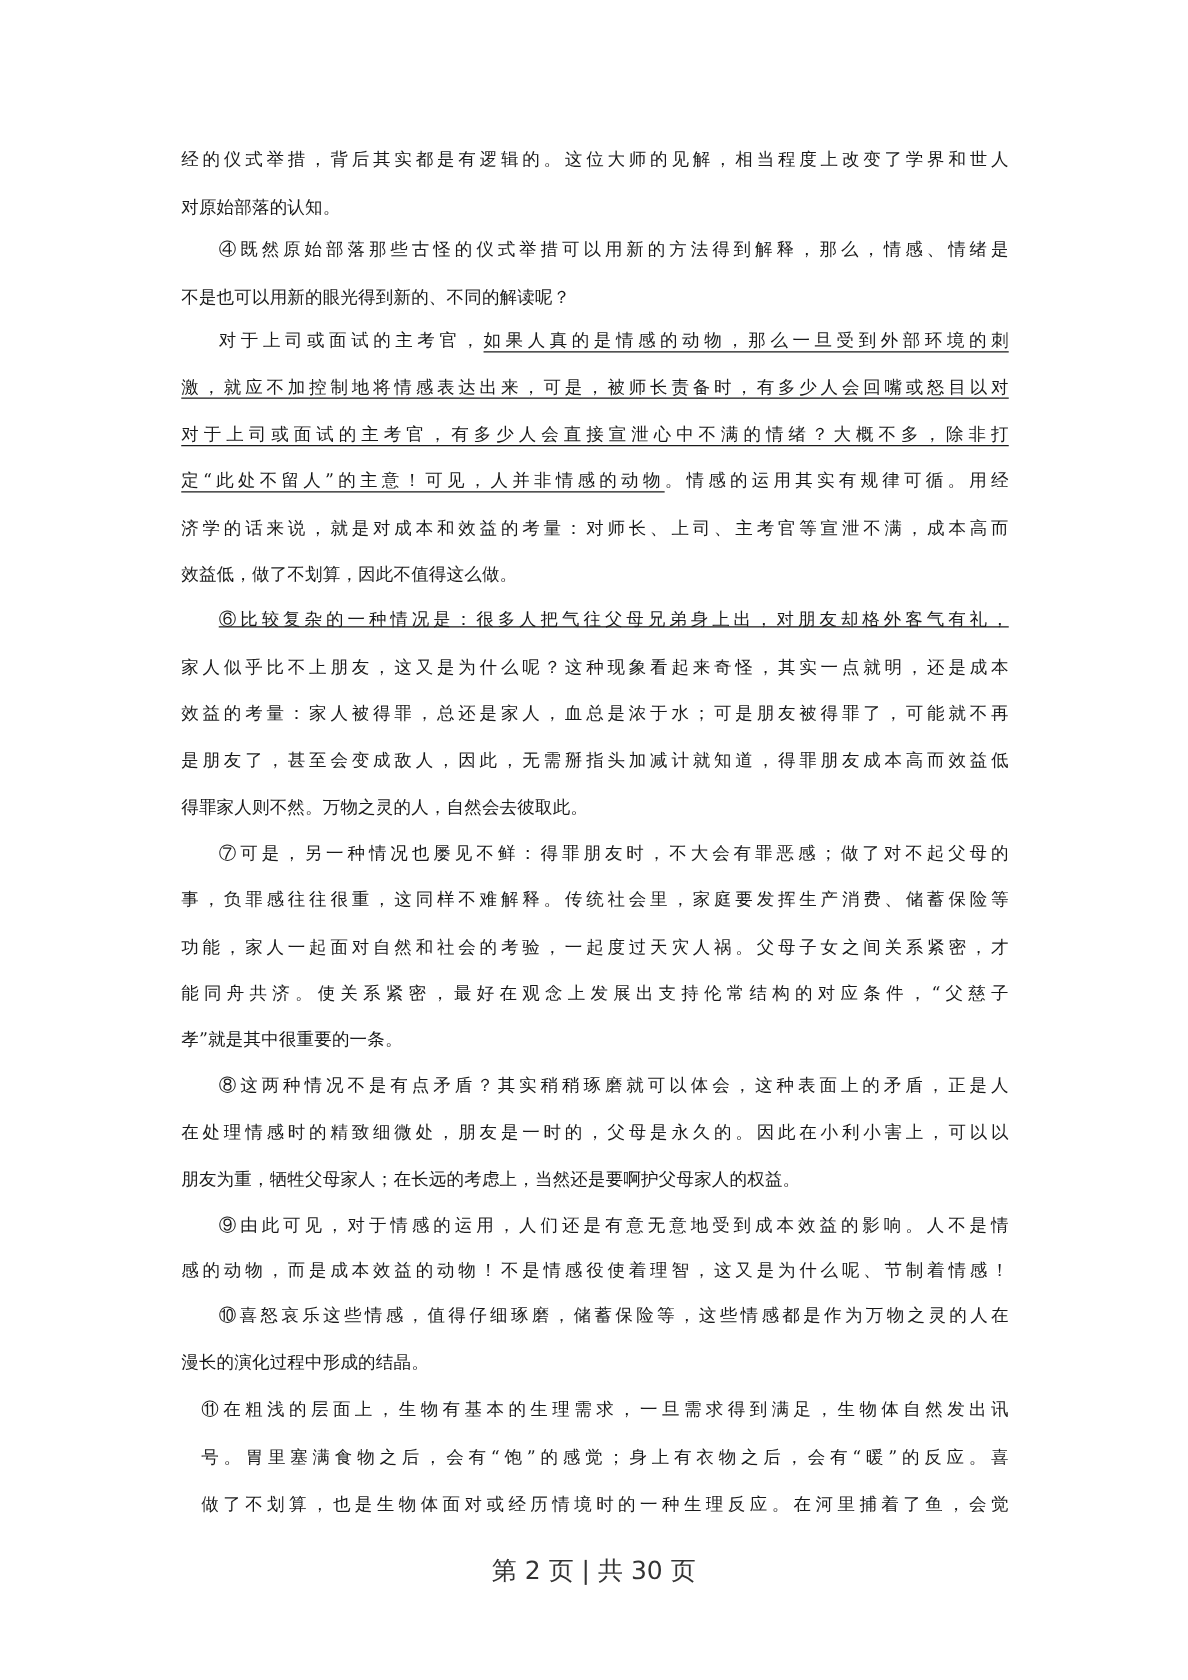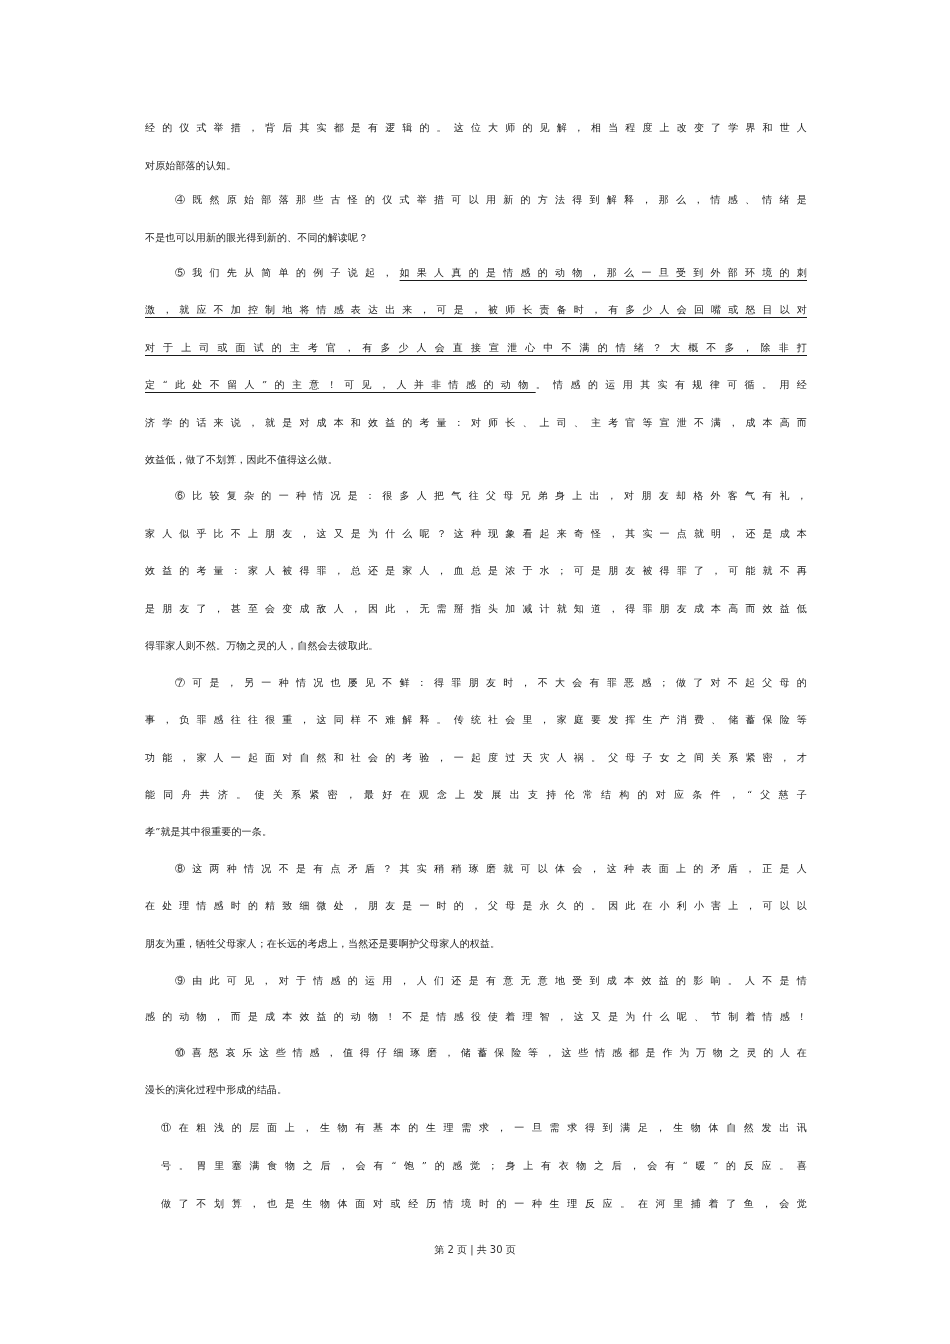--- a/index.html
+++ b/index.html
@@ -6,49 +6,49 @@
     body {
       width: 950px; height: 1344px; position: relative; overflow: hidden;
       font-family: "DejaVu Serif", "Liberation Serif", serif;
       color: #1a1a1a;
     }
     .page {
       position: absolute; left: 145px; top: 114px; width: 662px;
     }
     .line {
       position: absolute; left: 0; height: 28px; line-height: 28px;
-      font-size: 10px; white-space: nowrap; letter-spacing: 0.15px;
+      font-size: 14px; white-space: nowrap; letter-spacing: 0.15px;
     }
     .indent { left: 30px; }
     .hang-cont { left: 16px; }
     .justify { width: 662px; text-align: justify; text-align-last: justify; }
     .justify.indent { width: 632px; }
     .justify.hang-cont { width: 646px; }
     .u { text-decoration: underline; text-underline-offset: 4px; text-decoration-thickness: 1px; margin-top: 44px; }
     .footer {
       position: absolute; top: 1243px; left: 0; width: 950px; text-align: center;
       font-family: "DejaVu Sans", "Liberation Sans", sans-serif;
-      font-size: 10px; color: #333;
+      font-size: 20px; color: #333;
     }
   </style>
 </head>
 <body>
 
 <div class="page" id="page">
     <div class="line justify" style="top: 0px;"><span>经的仪式举措，背后其实都是有逻辑的。这位大师的见解，相当程度上改变了学界和世人</span></div>
     <div class="line" style="top: 38px;"><span>对原始部落的认知。</span></div>
     <div class="line indent justify" style="top: 72px;"><span>④既然原始部落那些古怪的仪式举措可以用新的方法得到解释，那么，情感、情绪是</span></div>
     <div class="line" style="top: 110px;"><span>不是也可以用新的眼光得到新的、不同的解读呢？</span></div>
-    <div class="line indent justify" style="top: 145px;"><span>⑤我们先从简单的例子说起，</span><span class="u">如果人真的是情感的动物，那么一旦受到外部环境的刺</span></div>
+    <div class="line indent justify" style="top: 145px;"><span>对于上司或面试的主考官，</span><span class="u">如果人真的是情感的动物，那么一旦受到外部环境的刺</span></div>
     <div class="line justify" style="top: 182px;"><span class="u">激，就应不加控制地将情感表达出来，可是，被师长责备时，有多少人会回嘴或怒目以对</span></div>
     <div class="line justify" style="top: 220px;"><span class="u">对于上司或面试的主考官，有多少人会直接宣泄心中不满的情绪？大概不多，除非打</span></div>
     <div class="line justify" style="top: 257px;"><span class="u">定“此处不留人”的主意！可见，人并非情感的动物</span><span>。情感的运用其实有规律可循。用经</span></div>
     <div class="line justify" style="top: 295px;"><span>济学的话来说，就是对成本和效益的考量：对师长、上司、主考官等宣泄不满，成本高而</span></div>
     <div class="line" style="top: 332px;"><span>效益低，做了不划算，因此不值得这么做。</span></div>
-    <div class="line indent justify" style="top: 368px;"><span>⑥比较复杂的一种情况是：很多人把气往父母兄弟身上出，对朋友却格外客气有礼，</span></div>
+    <div class="line indent justify" style="top: 368px; text-decoration: underline;"><span>⑥比较复杂的一种情况是：很多人把气往父母兄弟身上出，对朋友却格外客气有礼，</span></div>
     <div class="line justify" style="top: 406px;"><span>家人似乎比不上朋友，这又是为什么呢？这种现象看起来奇怪，其实一点就明，还是成本</span></div>
     <div class="line justify" style="top: 443px;"><span>效益的考量：家人被得罪，总还是家人，血总是浓于水；可是朋友被得罪了，可能就不再</span></div>
     <div class="line justify" style="top: 481px;"><span>是朋友了，甚至会变成敌人，因此，无需掰指头加减计就知道，得罪朋友成本高而效益低</span></div>
     <div class="line" style="top: 518px;"><span>得罪家人则不然。万物之灵的人，自然会去彼取此。</span></div>
     <div class="line indent justify" style="top: 555px;"><span>⑦可是，另一种情况也屡见不鲜：得罪朋友时，不大会有罪恶感；做了对不起父母的</span></div>
     <div class="line justify" style="top: 592px;"><span>事，负罪感往往很重，这同样不难解释。传统社会里，家庭要发挥生产消费、储蓄保险等</span></div>
     <div class="line justify" style="top: 630px;"><span>功能，家人一起面对自然和社会的考验，一起度过天灾人祸。父母子女之间关系紧密，才</span></div>
     <div class="line justify" style="top: 667px;"><span>能同舟共济。使关系紧密，最好在观念上发展出支持伦常结构的对应条件，“父慈子</span></div>
     <div class="line" style="top: 704px;"><span>孝”就是其中很重要的一条。</span></div>
     <div class="line indent justify" style="top: 741px;"><span>⑧这两种情况不是有点矛盾？其实稍稍琢磨就可以体会，这种表面上的矛盾，正是人</span></div>

